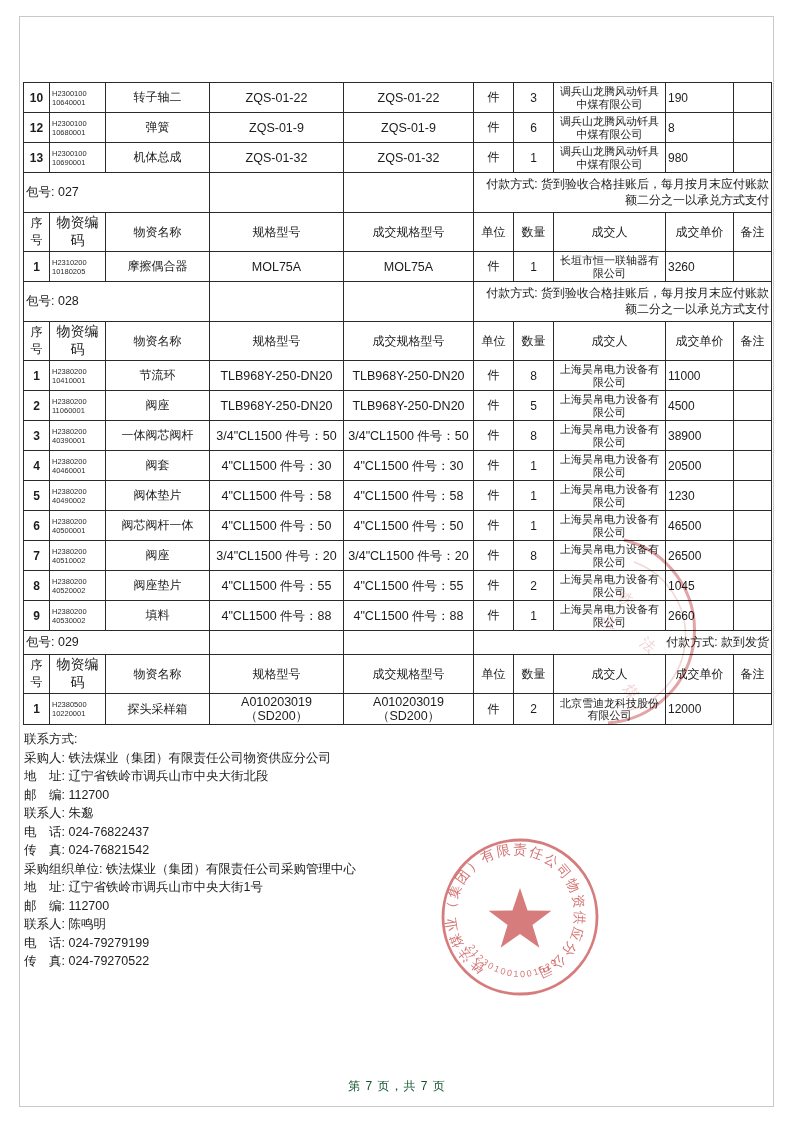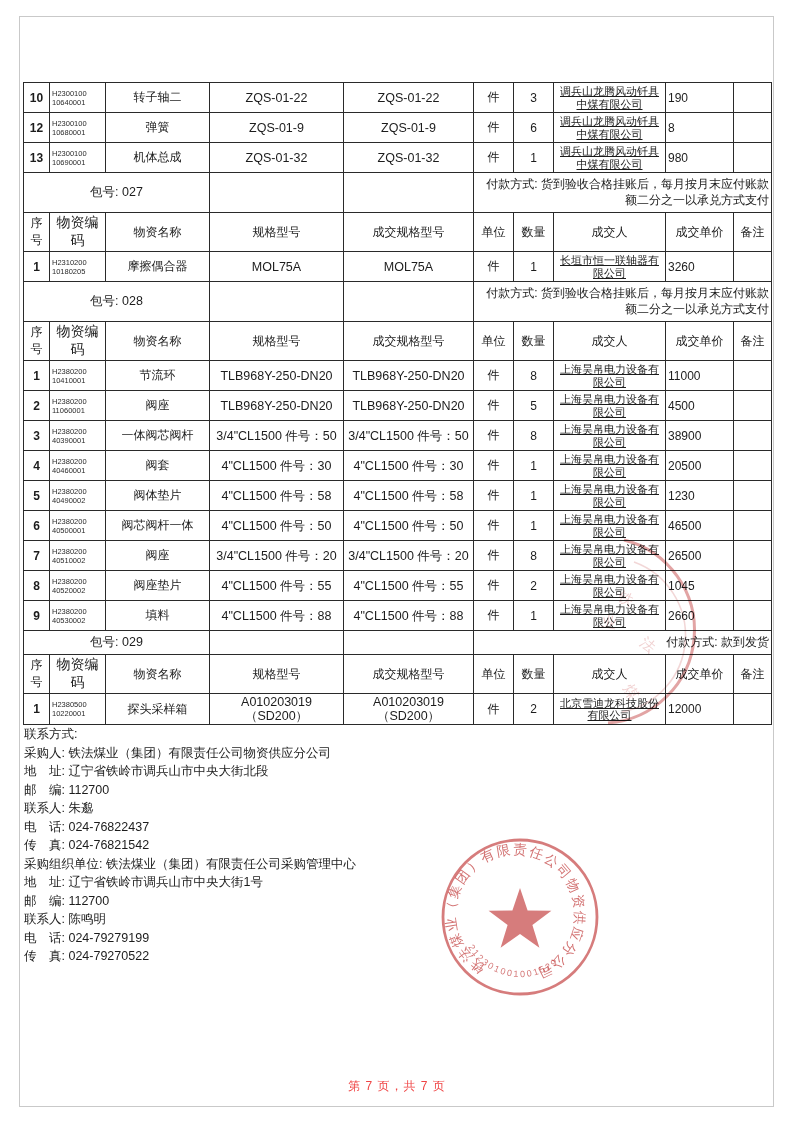--- a/index.html
+++ b/index.html
@@ -25,34 +25,34 @@
   }
   tr.hdr { height:26px; }
   tr.hdr th { font-weight:400; font-size:12px; text-align:center; }
   tr.hdr th.h-code { font-size:14px; }
   tr.data { height:30px; }
   td.c-no { text-align:center; font-size:12px;font-weight:bold; }
   td.c-code { font-size:7.5px; line-height:9px; text-align:left; padding:1px 1px; color:#2a2a2a; }
   td.c-name { text-align:center; font-size:12px; }
   td.c-spec, td.c-dspec { text-align:center; font-size:12.5px; line-height:14px; }
   td.c-unit, td.c-qty { text-align:center; font-size:12px; }
-  td.c-supplier { text-align:center; font-size:11px; line-height:12.5px;text-decoration:underline; }
+  td.c-supplier { text-align:center; font-size:11px; line-height:12.5px; }
   td.c-price { font-size:12px; }
   td.c-note { }
   tr.bao { height:40px; }
   tr.bao.short { height:24px; }
-  td.bao-label { font-size:12.5px; text-align:center; padding-left:6px; }
+  td.bao-label { font-size:12.5px; text-align:left; padding-left:6px; }
   td.payment { font-size:12px; line-height:15.5px; text-align:right; padding:2px 5px; }
 
-  .contact { margin-left:1px; font-size:12.5px; line-height:18.5px; }
+  .contact { margin-top:5px; margin-left:1px; font-size:12.5px; line-height:18.5px; }
   .contact-line { white-space:pre; }
 
   .footer {
     position:absolute; left:0; right:0; top:1078px;
-    text-align:center; font-size:12px; letter-spacing:1px; color:#ef4444;
+    text-align:center; font-size:12px; letter-spacing:1px; color:#14532d;
   }
 
   svg.stamp { position:absolute; pointer-events:none; mix-blend-mode:multiply; }
   .stamp-partial { left:505px; top:522px; }
   .stamp-bottom  { left:425px; top:822px; }
 </style>
 </head>
 <body>
 
 <div class="page">

